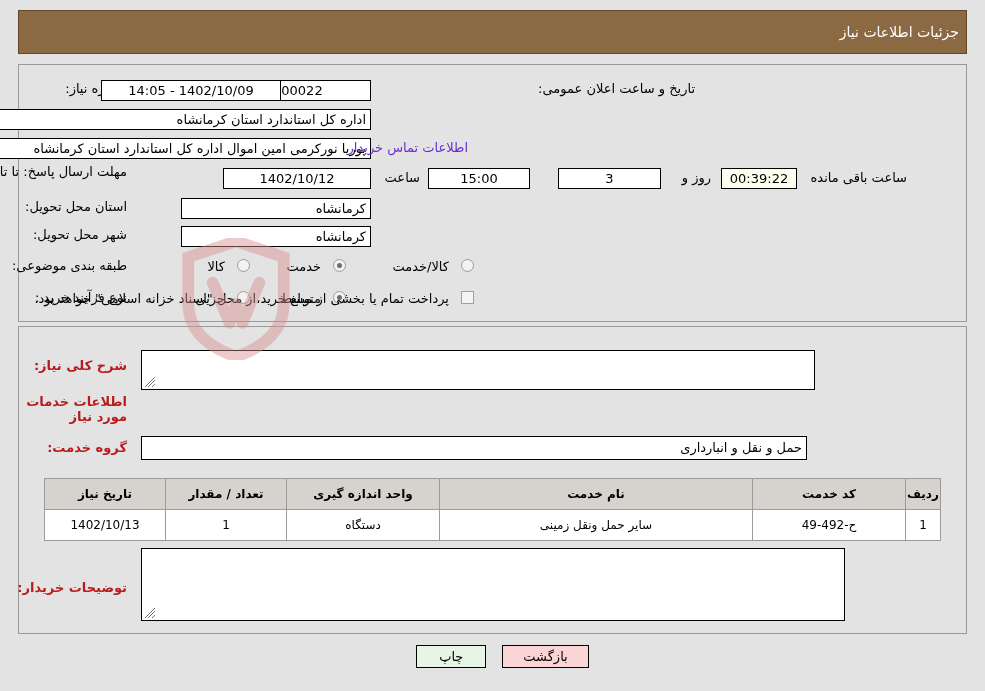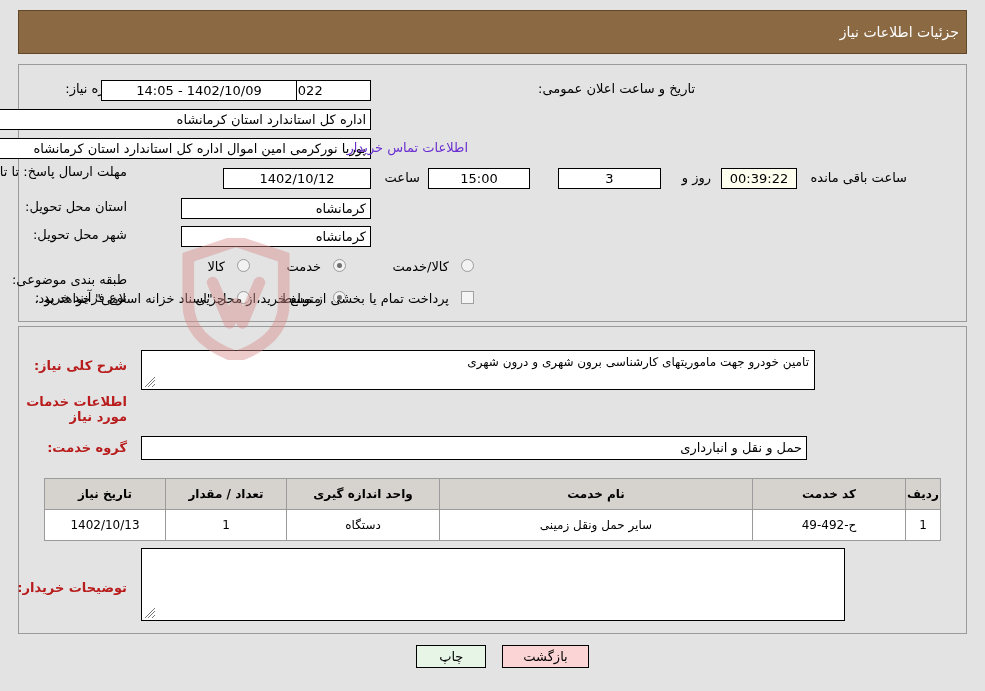--- a/index.html
+++ b/index.html
@@ -261,21 +261,21 @@
 <div class="panel" id="panel-top"></div>
 
 <div class="row" style="right:858px; top:81px; z-index:3;">
   <span class="lbl">شماره نیاز:</span>
 </div>
 <div class="fld center" style="position:absolute; right:614px; top:80px; width:229px; z-index:3;">1102003405000022</div>
 <div class="row" style="right:290px; top:81px; z-index:3;">
   <span class="lbl">تاریخ و ساعت اعلان عمومی:</span>
 </div>
 
-<div class="fld center" style="position:absolute; left:101px; top:80px; width:196px; z-index:3;">1402/10/09 - 14:05</div>
+<div class="fld center" style="position:absolute; left:101px; top:80px; width:180px; z-index:3;">1402/10/09 - 14:05</div>
 
 <div class="row" style="right:858px; top:110px; z-index:3;">
   <span class="lbl">نام دستگاه خریدار:</span>
 </div>
 <div class="fld right" style="position:absolute; right:614px; top:109px; width:612px; z-index:3;">اداره کل استاندارد استان کرمانشاه</div>
 
 <div class="row" style="right:858px; top:140px; z-index:3;">
   <span class="lbl">ایجاد کننده درخواست:</span>
 </div>
 <div class="fld right" style="position:absolute; right:614px; top:138px; width:469px; z-index:3;">پوریا نورکرمی امین اموال اداره کل استاندارد استان کرمانشاه</div>
@@ -303,21 +303,21 @@
 <div class="row" style="right:858px; top:199px; z-index:3;">
   <span class="lbl">استان محل تحویل:</span>
 </div>
 <div class="fld right" style="position:absolute; right:614px; top:198px; width:190px; z-index:3;">کرمانشاه</div>
 
 <div class="row" style="right:858px; top:227px; z-index:3;">
   <span class="lbl">شهر محل تحویل:</span>
 </div>
 <div class="fld right" style="position:absolute; right:614px; top:226px; width:190px; z-index:3;">کرمانشاه</div>
 
-<div class="row" style="right:858px; top:272px; z-index:3;">
+<div class="row" style="right:858px; top:258px; z-index:3;">
   <span class="lbl">طبقه بندی موضوعی:</span>
 </div>
 <div class="opt" style="position:absolute; right:735px; top:259px; z-index:3;">
   <span class="radio"></span>
   <span>کالا</span>
 </div>
 <div class="opt" style="position:absolute; right:639px; top:259px; z-index:3;">
   <span class="radio on"></span>
   <span>خدمت</span>
 </div>
@@ -339,21 +339,20 @@
 </div>
 <div class="opt" style="position:absolute; right:511px; top:291px; z-index:3;">
   <span class="cbx"></span>
   <span>پرداخت تمام یا بخشی از مبلغ خرید،از محل "اسناد خزانه اسلامی" خواهد بود.</span>
 </div>
 
 <div class="panel" id="panel-mid"></div>
 
 <div class="sec-head" style="right:858px; top:358px;">شرح کلی نیاز:</div>
 <div class="ta" style="right:170px; top:350px; width:674px; height:40px; text-align:right;">
-  <span>تامین خودرو جهت ماموریتهای کارشناسی برون شهری و درون شهری</span>
   <svg class="grip" viewBox="0 0 12 12">
     <path d="M1 11 L11 1 M4 11 L11 4 M8 11 L11 8" stroke="#777" stroke-width="1" fill="none"></path>
   </svg>
 </div>
 
 <div class="sec-head" style="right:858px; top:394px;">اطلاعات خدمات مورد نیاز</div>
 
 <div class="sec-head" style="right:858px; top:440px;">گروه خدمت:</div>
 <div class="fld right" style="position:absolute; right:178px; top:436px; width:666px; height:24px; line-height:22px; z-index:3;">حمل و نقل و انبارداری</div>
 

